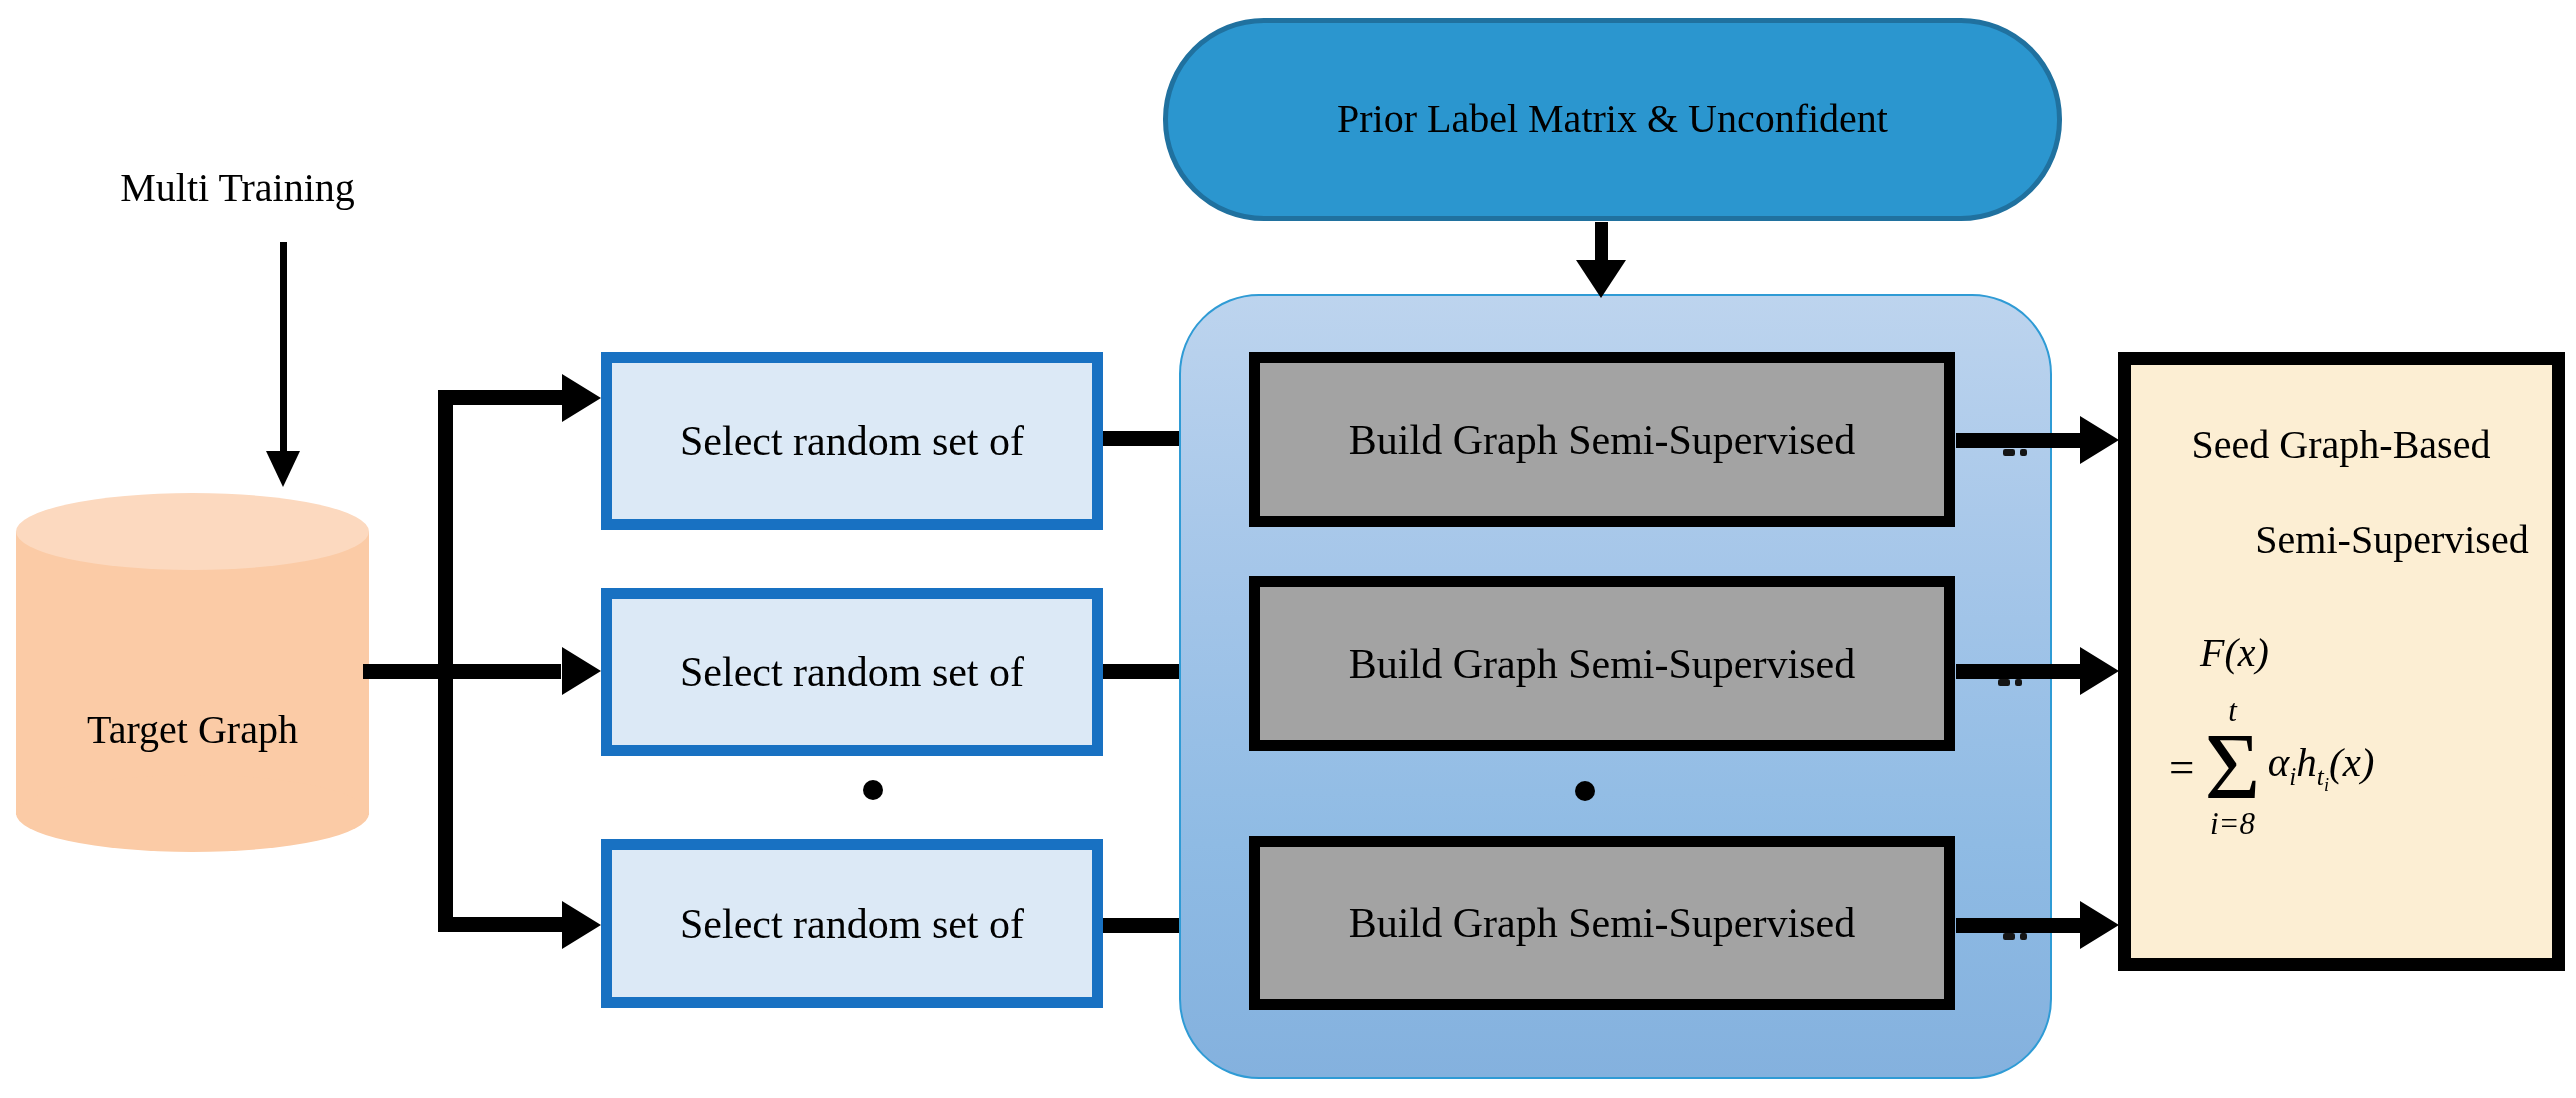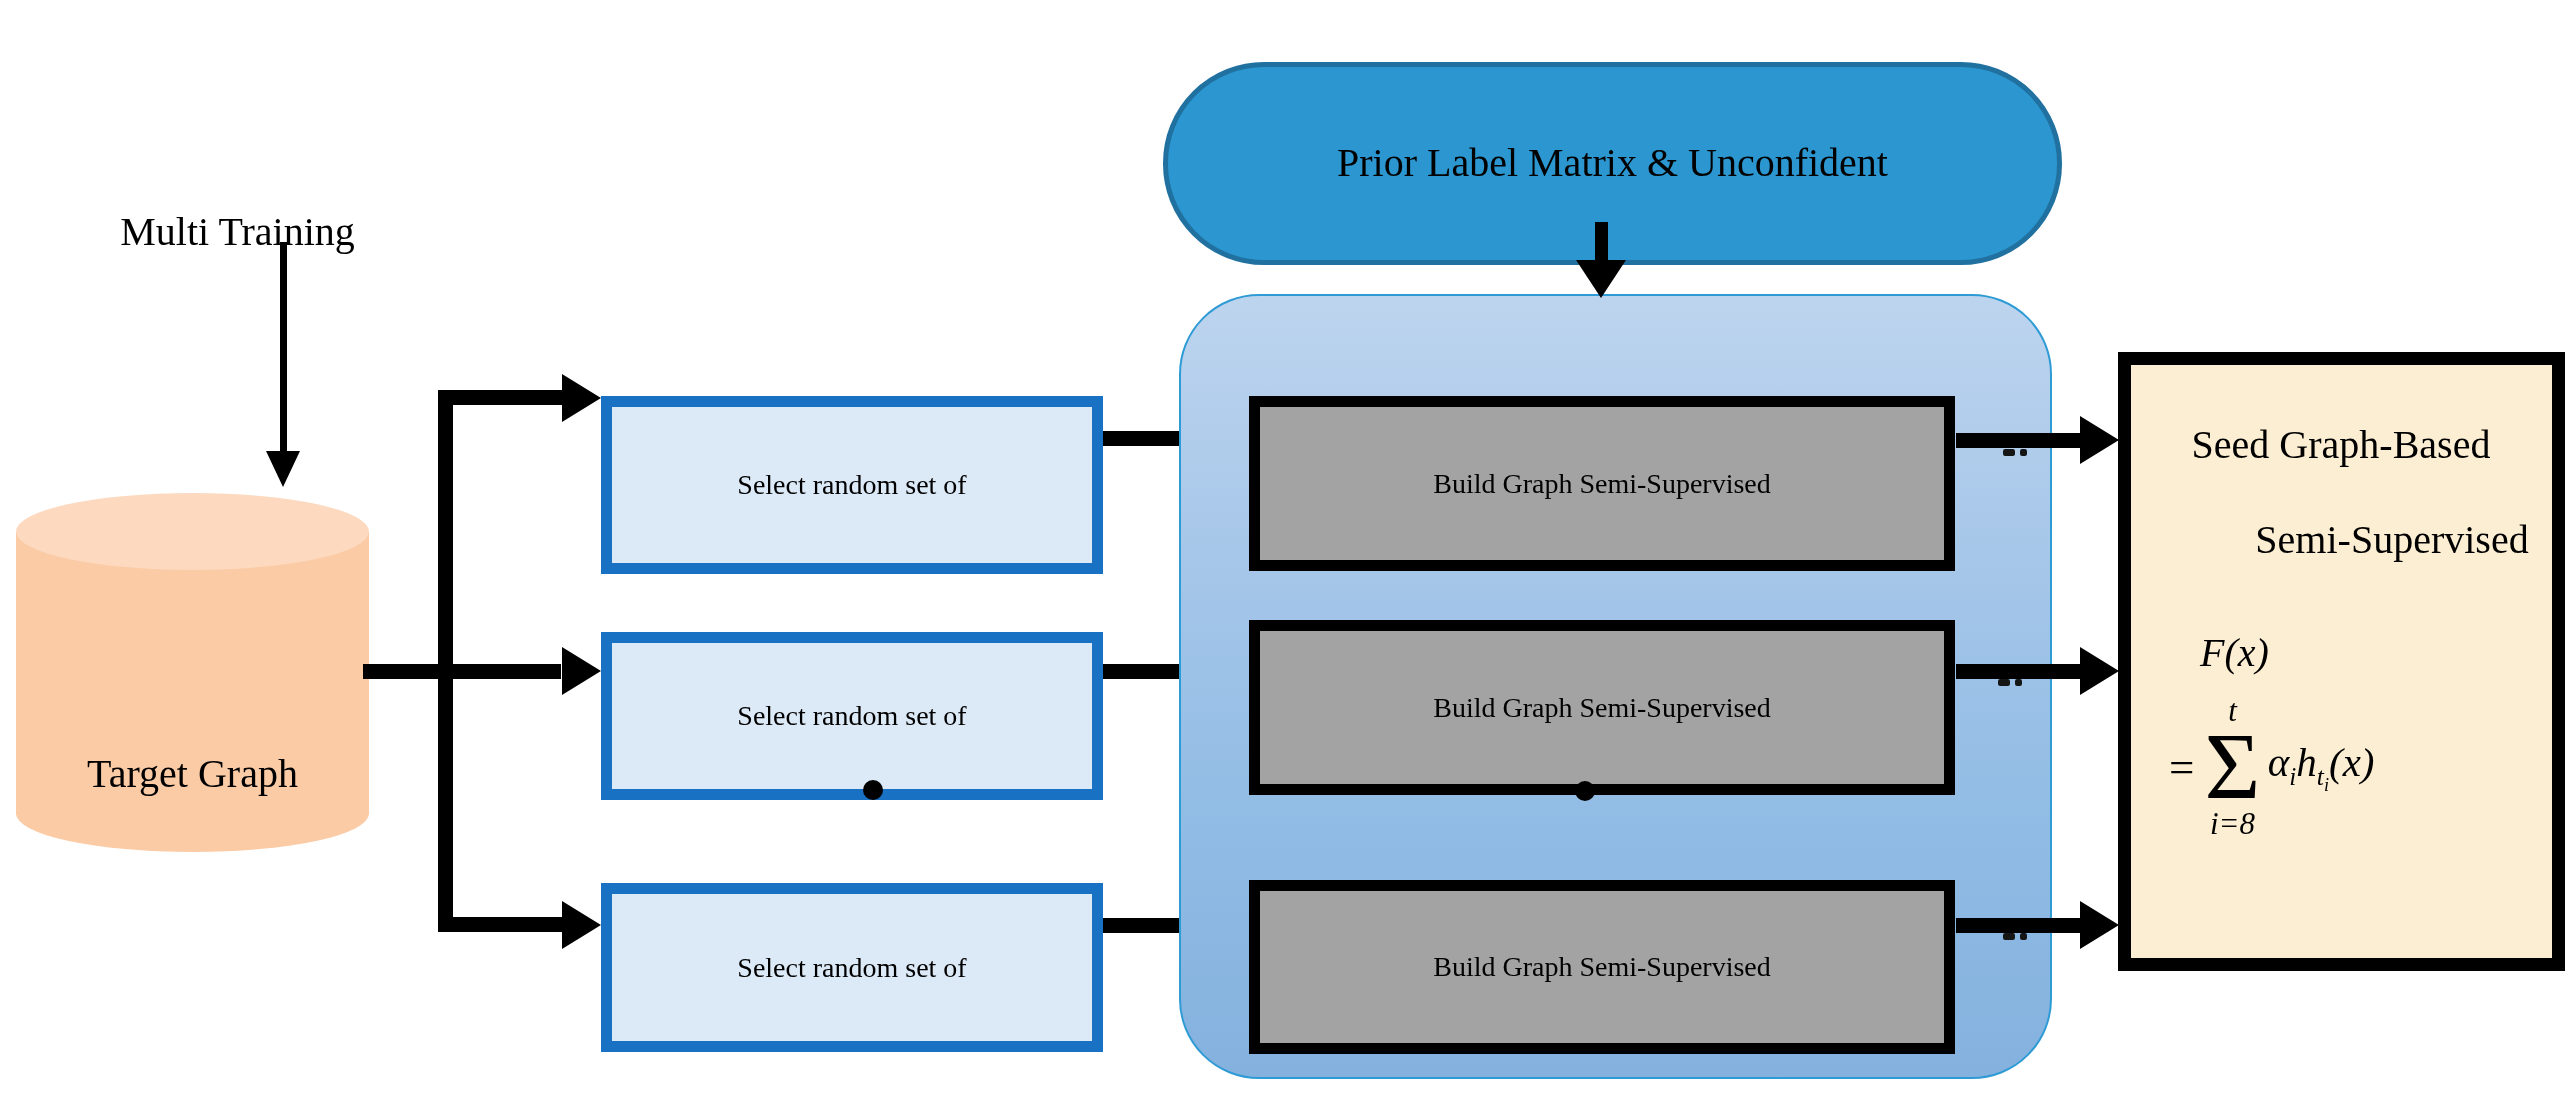--- a/index.html
+++ b/index.html
@@ -2,25 +2,25 @@
 <html style="font-size:11.7px"><head>
 <meta charset="utf-8">
 <style>
   html,body{margin:0;padding:0;}
   body{
     width:2576px;height:1099px;position:relative;background:#ffffff;
     font-family:"Liberation Serif","DejaVu Serif",serif;color:#000;
     overflow:hidden;
   }
   .abs{position:absolute;box-sizing:border-box;}
-  .ctr{display:flex;align-items:center;justify-content:center;margin-top:44px;}
+  .ctr{display:flex;align-items:center;justify-content:center;}
 
   
   .lbl{font-size:40px;line-height:1.15;}
-  .boxlbl{font-size:28px;}
+  .boxlbl{font-size:42px;}
 
   
   .cyl-top{background:#FCD9BF;border-radius:50%;}
   .cyl-body{background:#FBCBA6;}
   .cyl-bot{background:#FBCBA6;border-radius:50%;}
 
   
   .line{background:#000;}
   .thin-line{background:#000;}
   .ah-right{width:0;height:0;border-top:24px solid transparent;border-bottom:24px solid transparent;border-left:39px solid #000;}

